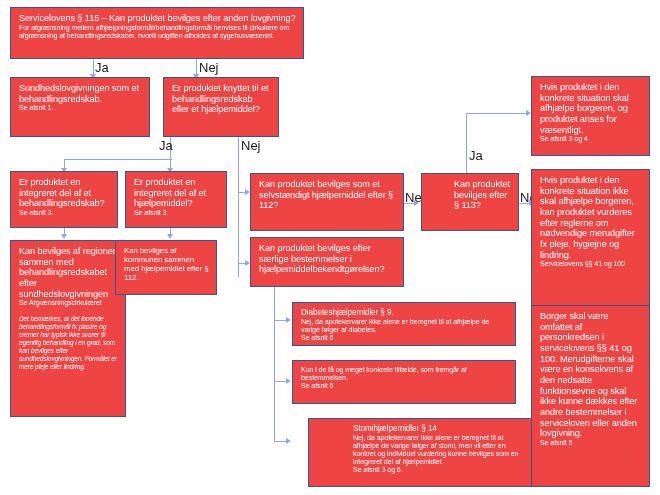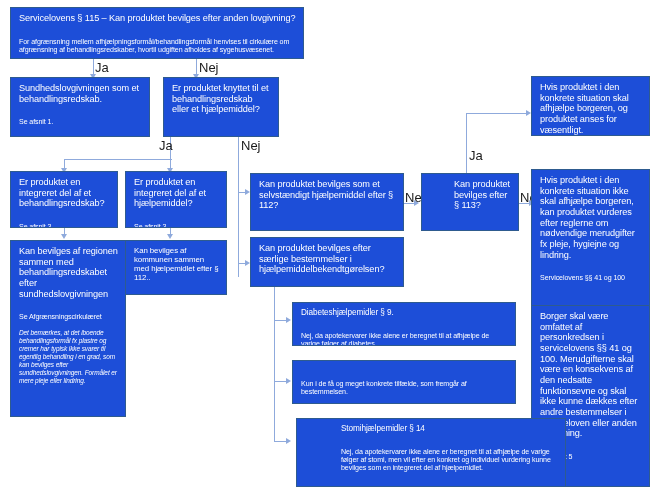--- a/index.html
+++ b/index.html
@@ -10,38 +10,38 @@
   #canvas{
     position:relative;
     width:660px;
     height:495px;
     background:#ffffff;
     overflow:hidden;
   }
   
   .box{
     position:absolute;
-    background:#1d4ed8;
+    background:#ef4444;
     border:1.5px solid #2E5B8F;
     box-sizing:border-box;
     color:#ffffff;
     padding:5px 7px 4px 8px;
     line-height:1.16;
     overflow:hidden;
   }
   .box .t1{            
     display:block;
     font-size:9.2px;
     letter-spacing:-0.1px;
   }
   .box .t2{            
     display:block;
     font-size:7.1px;
     letter-spacing:-0.1px;
-    margin-top:14px;
+    margin-top:0px;
   }
   .box .t3{            
     display:block;
     font-size:6.5px;
     font-style:italic;
     letter-spacing:-0.1px;
     line-height:1.25;
     margin-top:7px;
   }
   .box.small .t1{font-size:8.2px;}
@@ -144,42 +144,42 @@
 
   <div class="box" style="left:10px; top:77px; width:140px; height:60px;">
     <span class="t1">Sundhedslovgivningen som et behandlingsredskab.</span>
     <span class="t2">Se afsnit  1.</span>
   </div>
 
   <div class="box" style="left:163px; top:77px; width:116px; height:60px;">
     <span class="t1">Er produktet knyttet til et behandlingsredskab eller et hjælpemiddel?</span>
   </div>
 
-  <div class="box" style="left:531px; top:76px; width:119px; height:60px;">
+  <div class="box" style="left:531px; top:76px; width:119px; height:80px;">
     <span class="t1">Hvis produktet i den konkrete situation skal afhjælpe borgeren, og produktet anses for væsentligt.</span>
     <span class="t2">Se afsnit 3 og 4</span>
   </div>
 
   <div class="box" style="left:10px; top:171px; width:108px; height:57px;">
     <span class="t1">Er produktet en integreret del af et behandlingsredskab?</span>
     <span class="t2">Se afsnit 3.</span>
   </div>
 
   <div class="box" style="left:125px; top:171px; width:102px; height:57px;">
     <span class="t1">Er produktet en integreret del af et hjælpemiddel?</span>
     <span class="t2">Se afsnit 3.</span>
   </div>
 
   <div class="box" style="left:10px; top:240px; width:116px; height:177px;">
     <span class="t1">Kan bevilges af regionen sammen med behandlingsredskabet efter sundhedslovgivningen</span>
     <span class="t2">Se Afgrænsningscirkulæret</span>
     <span class="t3">Det bemærkes, at det iboende behandlingsformål fx plastre og cremer har typisk ikke svarer til egentlig behandling i en grad, som kan bevilges efter sundhedslovgivningen. Formålet er mere pleje eller lindring.</span>
   </div>
 
-  <div class="box tiny" style="left:125px; top:240px; width:102px; height:55px;">
+  <div class="box tiny" style="left:115px; top:240px; width:102px; height:55px;">
     <span class="t1">Kan bevilges af kommunen  sammen med  hjælpemidlet efter  § 112..</span>
   </div>
 
   <div class="box" style="left:250px; top:173px; width:154px; height:58px;">
     <span class="t1">Kan produktet bevilges som et selvstændigt hjælpemiddel efter § 112?</span>
   </div>
 
   <div class="box" style="left:250px; top:237px; width:154px; height:50px;">
     <span class="t1">Kan produktet bevilges efter særlige bestemmelser i hjælpemiddelbekendtgørelsen?</span>
   </div>
@@ -202,19 +202,19 @@
     <span class="t1">Diabeteshjælpemidler § 9.</span>
     <span class="t2">Nej, da apotekervarer ikke alene er beregnet til at afhjælpe de varige følger af diabetes.</span>
     <span class="t2">Se afsnit 6</span>
   </div>
 
   <div class="box small" style="left:292px; top:360px; width:224px; height:44px;">
     <span class="t2">Kun i de få og meget konkrete tilfælde, som fremgår af bestemmelsen.</span>
     <span class="t2">Se afsnit 6</span>
   </div>
 
-  <div class="box small" style="left:296px; top:418px; width:270px; height:69px;padding-left:44px;">
+  <div class="box small" style="left:308px; top:418px; width:224px; height:69px;padding-left:44px;">
     <span class="t1">Stomihjælpemidler § 14</span>
     <span class="t2">Nej, da apotekervarer ikke alene er beregnet til at afhjælpe de varige følger af stomi, men vil efter en konkret og individuel vurdering kunne bevilges som en integreret del af hjælpemidlet.</span>
     <span class="t2">Se afsnit 3 og 6.</span>
   </div>
 
 </div>
 
 </body></html>

